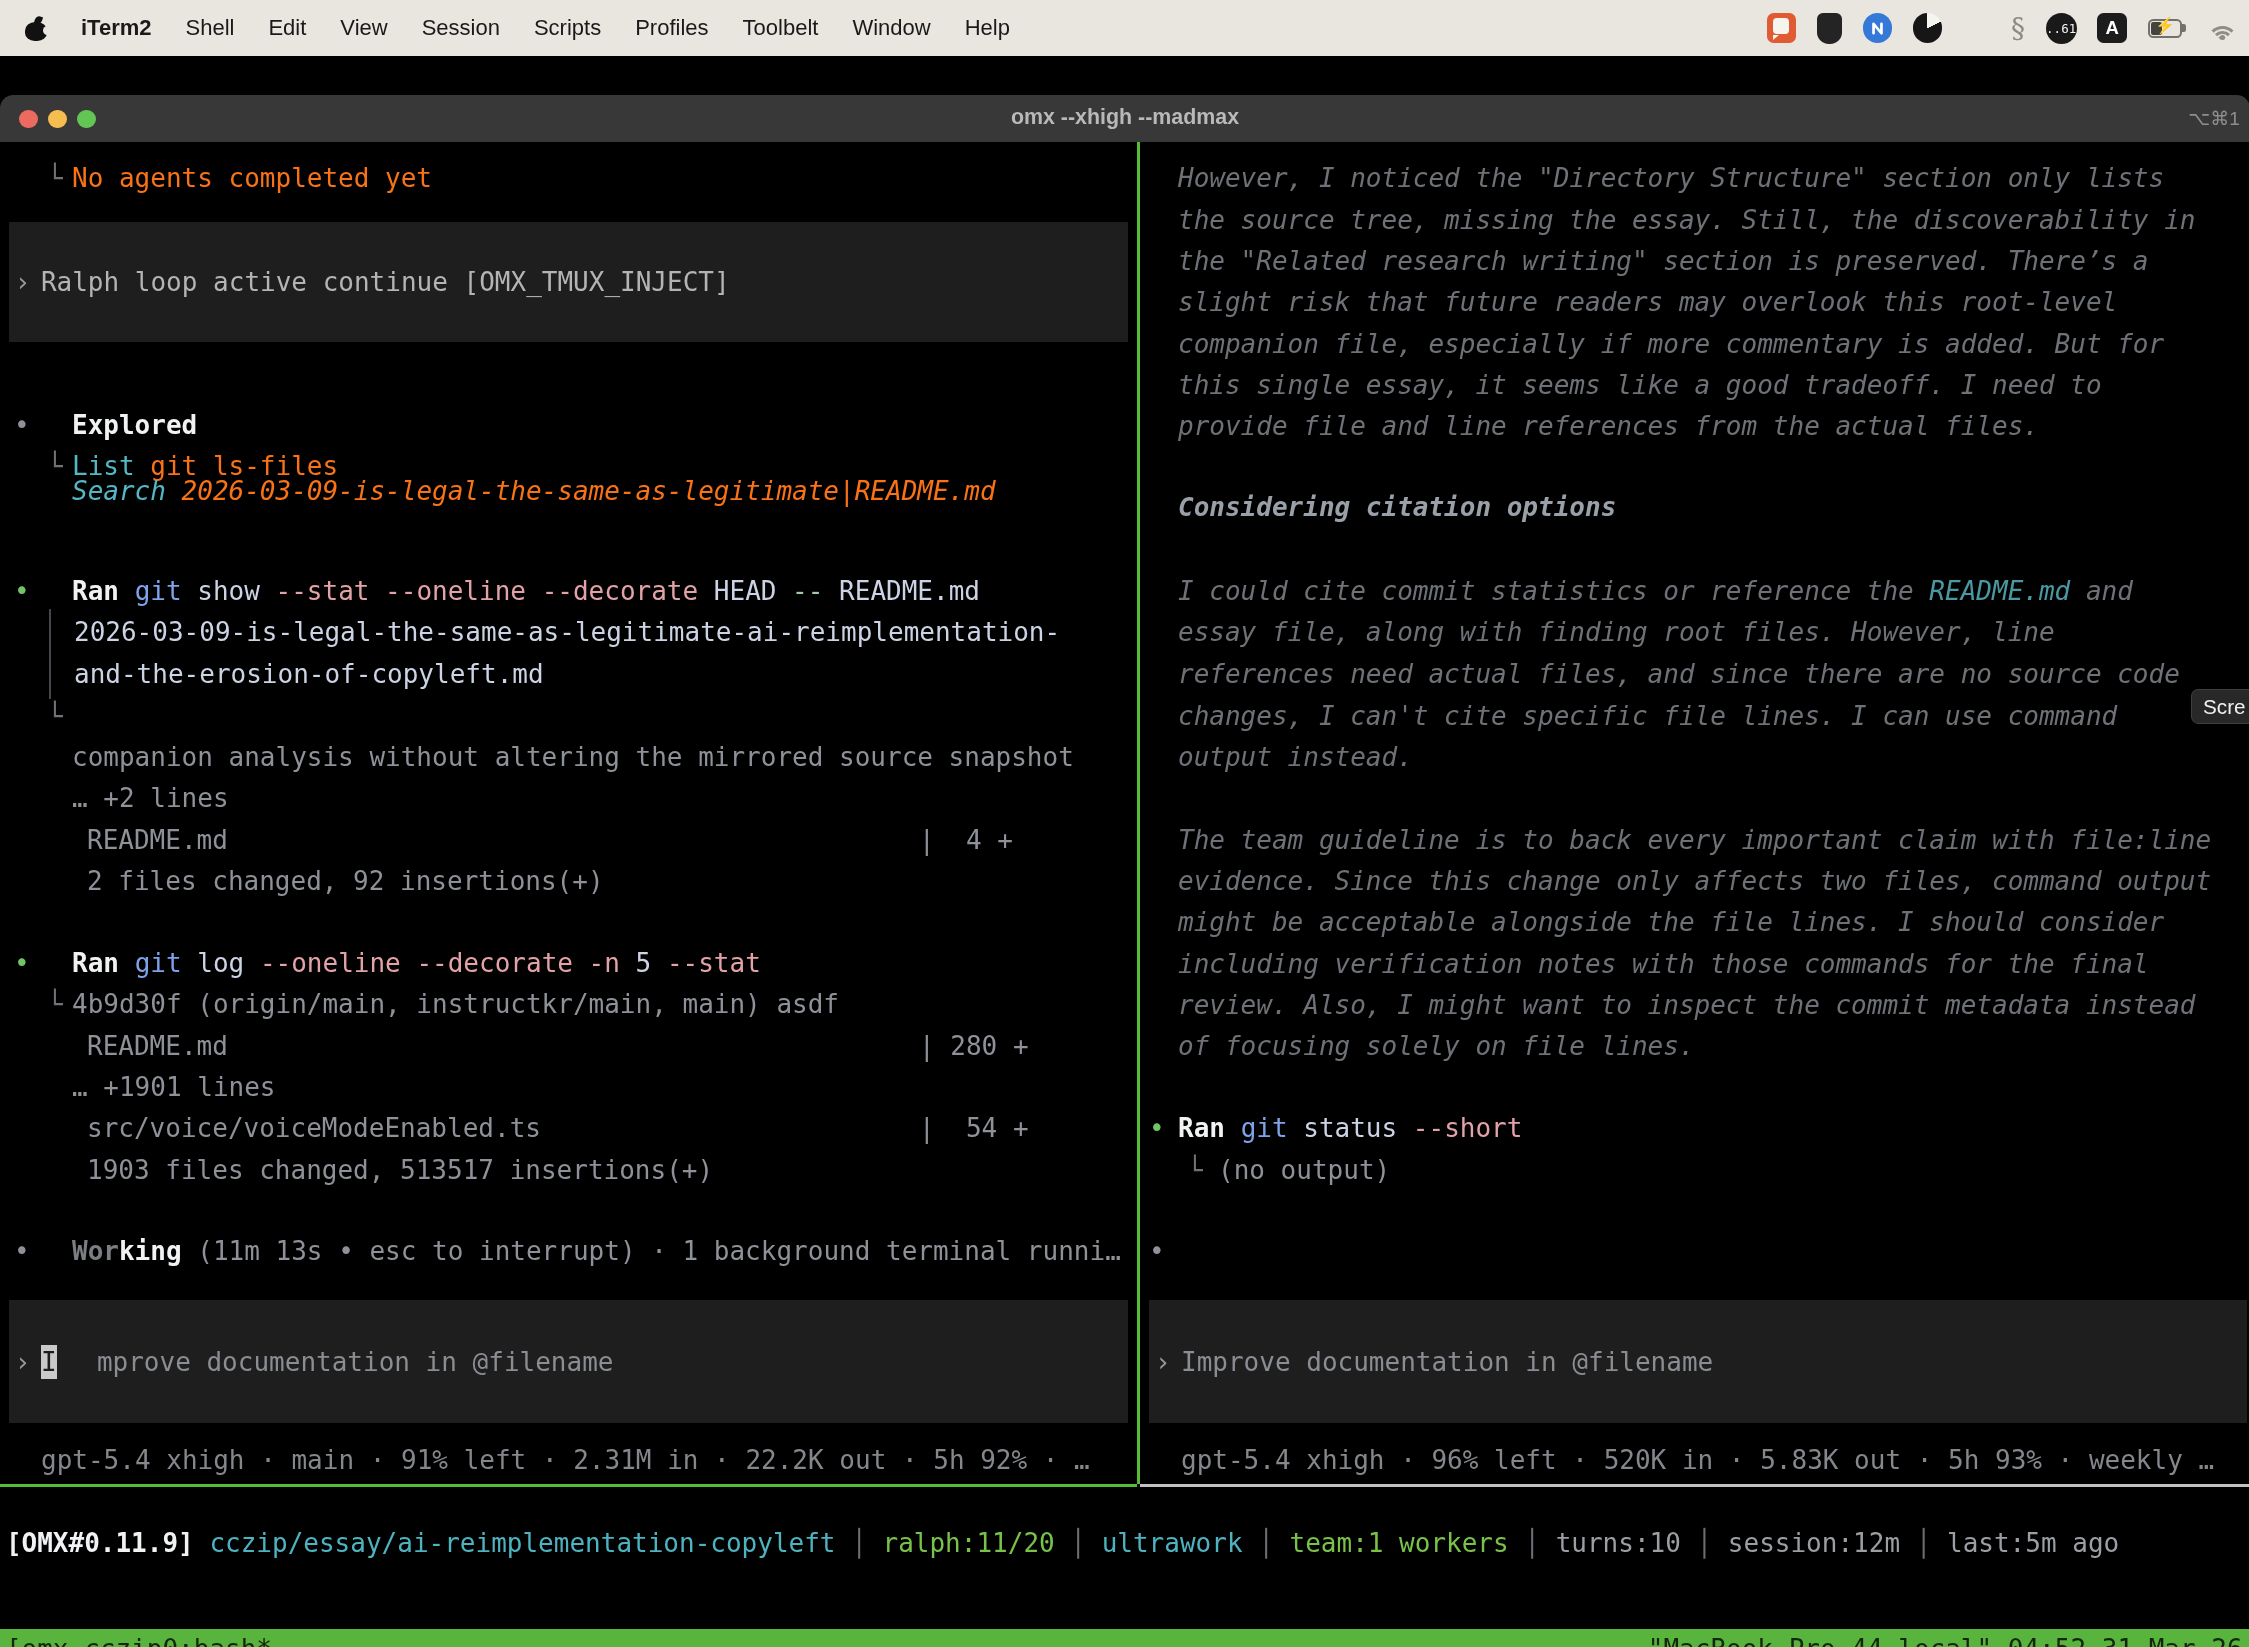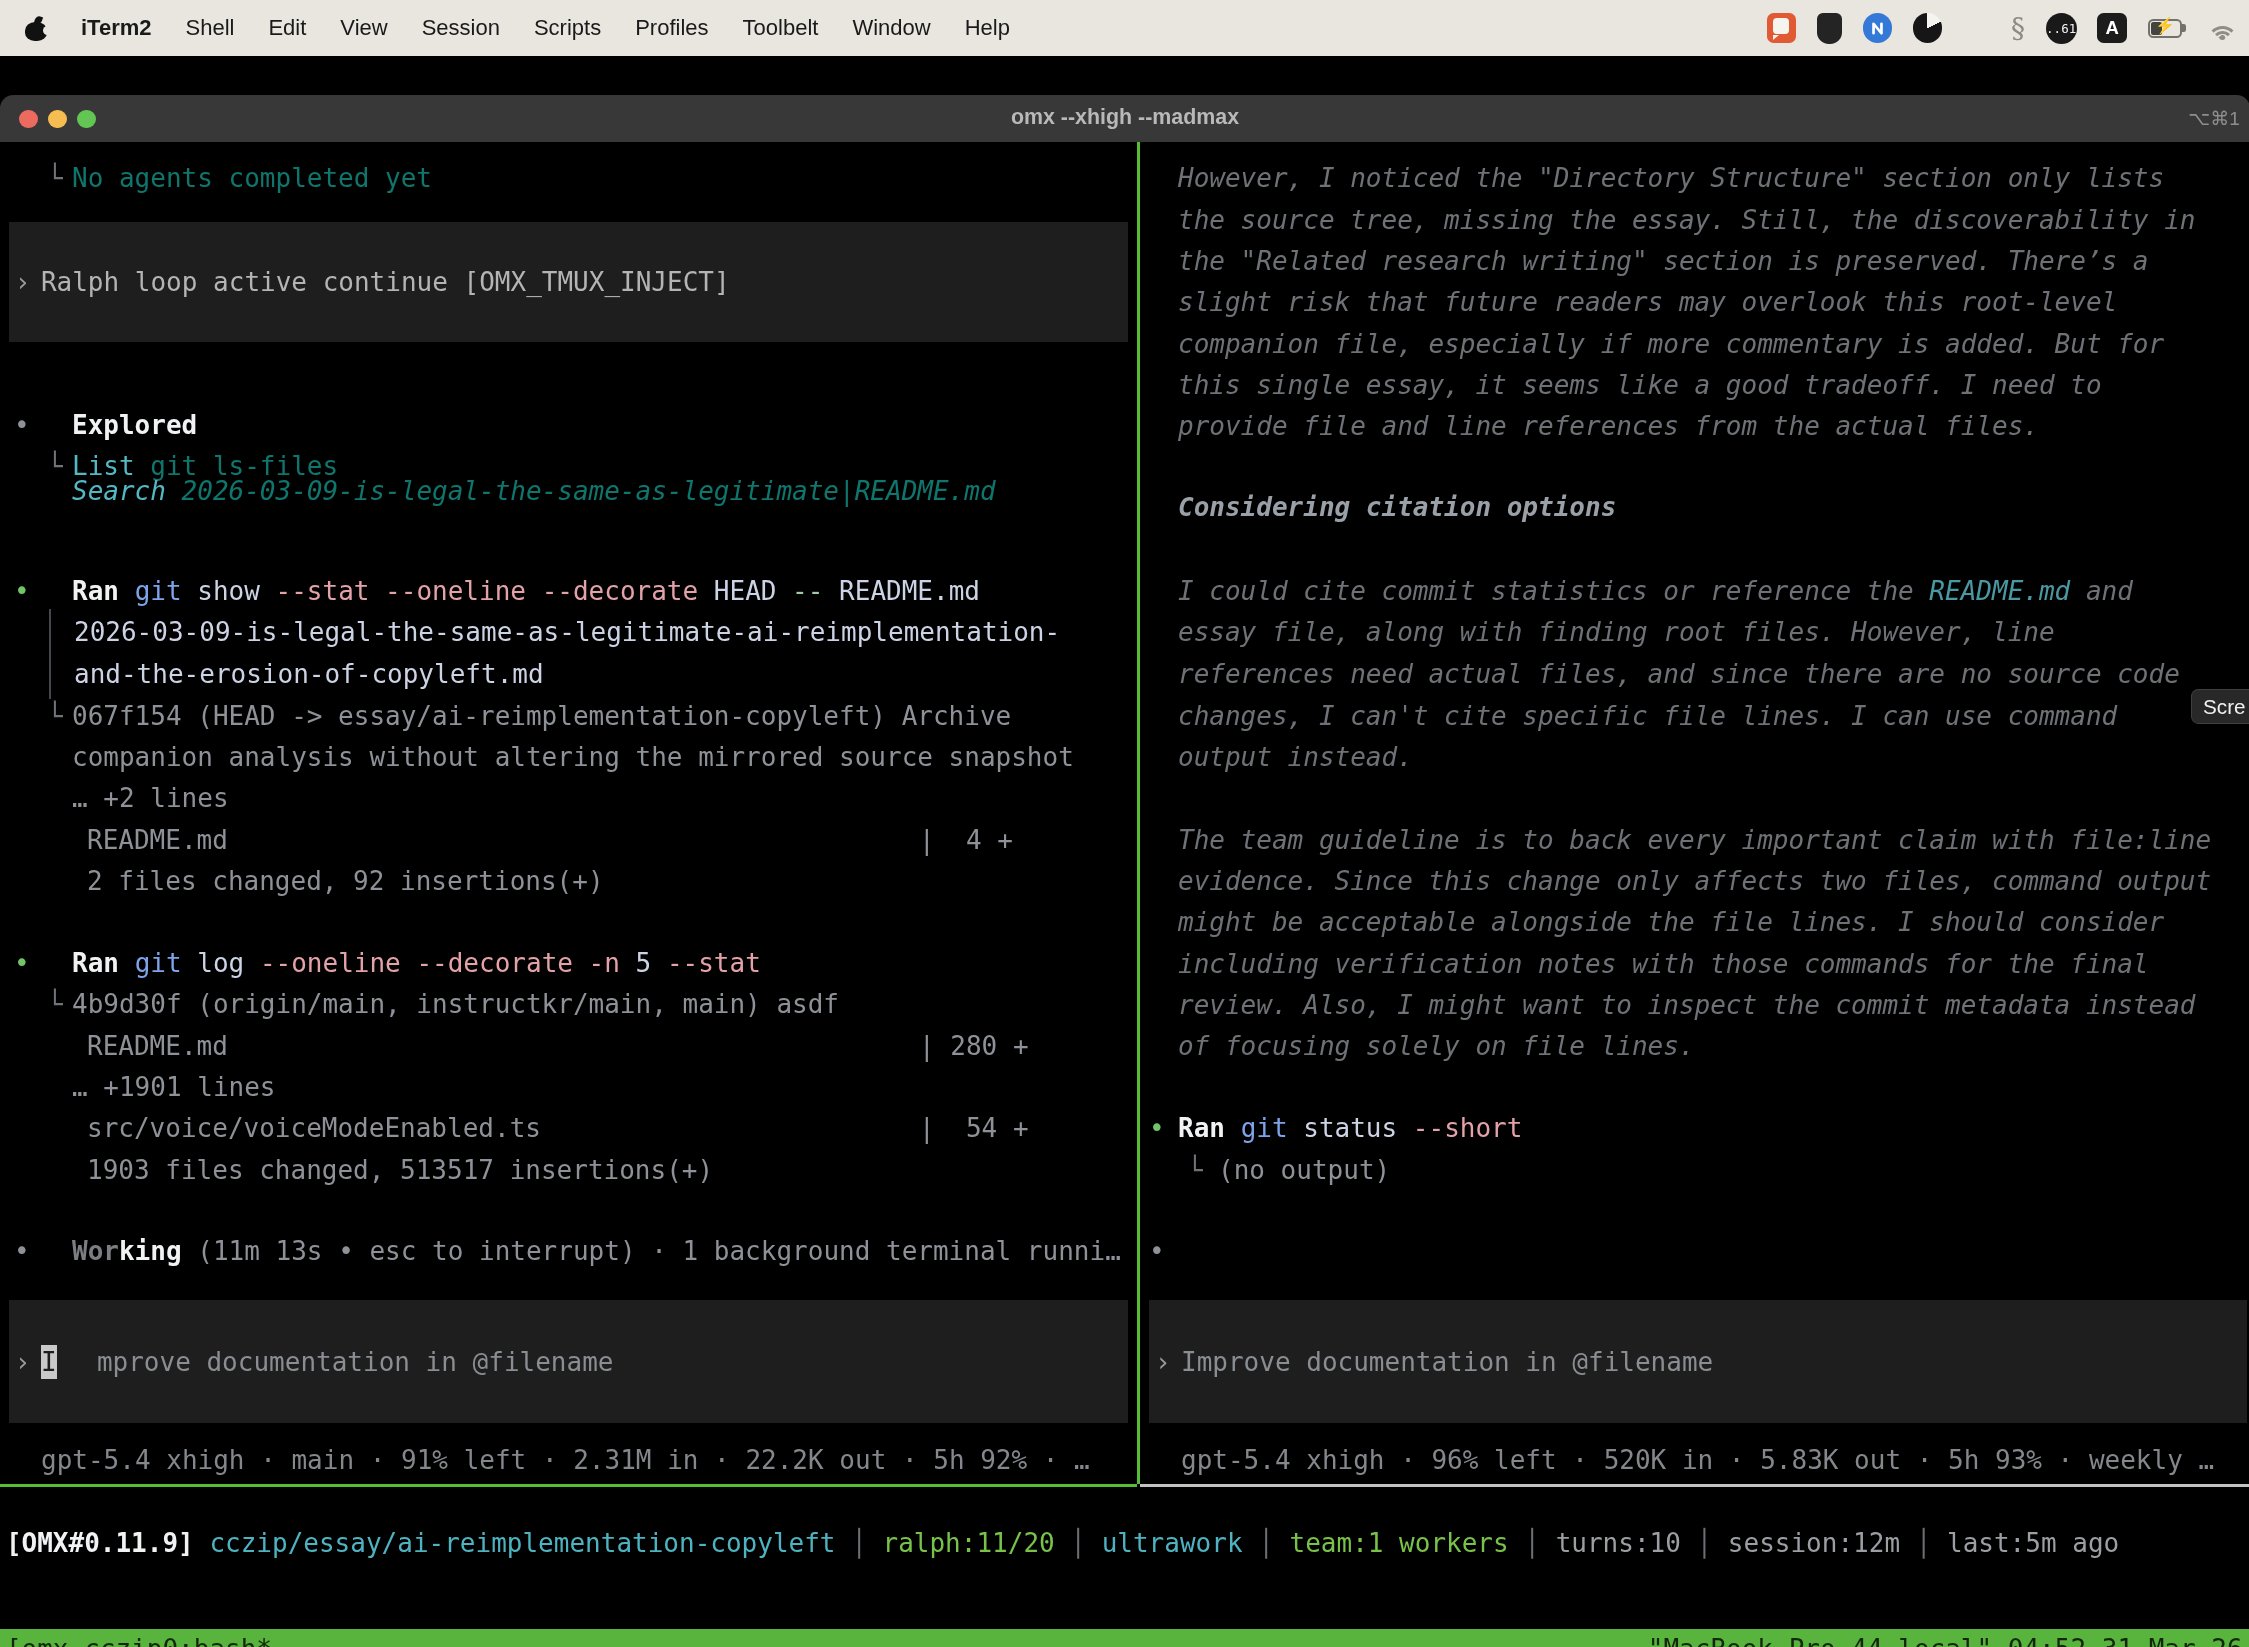--- a/index.html
+++ b/index.html
@@ -72,21 +72,21 @@
   #win-badge { position:absolute; top:11.8px; right:10.3px; color:#8e8e8e;
     font-family:"Liberation Sans", sans-serif; font-size:19px; }
 
   
   #content { position:absolute; top:47px; left:0; width:2250px; height:1544px; background:#000; }
   .trow { position:absolute; left:0; width:100%; height:34px; font-size:26px; line-height:34px; white-space:pre; }
   .tpart { position:absolute; top:0; white-space:pre; }
   .c-w   { color:#f1f2f3; font-weight:bold; }
   .c-dim { color:#8e9298; }
   .c-dimb{ color:#7b7e82; font-weight:bold; }
-  .c-mid { color:#0f766e; }
+  .c-mid { color:#f97316; }
   .c-lav { color:#ccd3e4; }
   .c-blue{ color:#7ea3ea; }
   .c-pink{ color:#e2a2a8; }
   .c-grn { color:#a3cba8; }
   .c-cyan{ color:#53b8c4; }
   .c-gbul{ color:#72c567; }
   .c-tree{ color:#6f7378; }
   .c-think { color:#6e7277; font-style:italic; }
   .c-thinkb{ color:#9aa0a8; font-style:italic; font-weight:bold; }
   .c-tlink { color:#4a98a2; font-style:italic; }
@@ -239,21 +239,21 @@
       <span id="tmux-left">[omx-cczip0:bash*</span>
       <span id="tmux-right">"MacBook-Pro-44.local" 04:52 31-Mar-26</span>
     </div>
   <div class="trow" style="top: 18.5px;"><span class="tpart" style="left: 47px;"><span class="c-tree">└</span></span><span class="tpart" style="left: 72px;"><span class="c-mid">No agents completed yet</span></span></div>
       <div class="trow" style="top: 266px;"><span class="tpart" style="left: 14px;"><span class="c-dim">•</span></span><span class="tpart" style="left: 72px;"><span class="c-w">Explored</span></span></div>
       <div class="trow" style="top: 307px;"><span class="tpart" style="left: 47px;"><span class="c-tree">└</span></span><span class="tpart" style="left: 72px;"><span class="c-cyan">List</span><span class="c-mid"> git ls-files</span></span></div>
       <div class="trow" style="top: 332px; font-style: italic;"><span class="tpart" style="left: 72px;"><span class="c-cyan">Search</span><span class="c-mid"> 2026-03-09-is-legal-the-same-as-legitimate|README.md</span></span></div>
       <div class="trow" style="top: 432px;"><span class="tpart" style="left: 14px;"><span class="c-gbul">•</span></span><span class="tpart" style="left: 72px;"><span class="c-w">Ran </span><span class="c-blue">git </span><span class="c-lav">show </span><span class="c-pink">--stat --oneline --decorate </span><span class="c-lav">HEAD </span><span class="c-grn">-- </span><span class="c-lav">README.md</span></span></div>
       <div class="trow" style="top: 473px;"><span class="tpart" style="left: 74px;"><span class="c-lav">2026-03-09-is-legal-the-same-as-legitimate-ai-reimplementation-</span></span></div>
       <div class="trow" style="top: 515px;"><span class="tpart" style="left: 74px;"><span class="c-lav">and-the-erosion-of-copyleft.md</span></span></div>
-      <div class="trow" style="top: 557px;"><span class="tpart" style="left: 47px;"><span class="c-tree">└</span></span><span class="tpart" style="left: 72px;"><span class="c-dim">067f154 (HEAD -&gt; essay/ai-reimplementation-copyleft) Archive</span></span></div>
+      <div class="trow" style="top: 557px;"><span class="tpart" style="left: 47px;"><span class="c-tree">└</span></span></div>
       <div class="trow" style="top: 598px;"><span class="tpart" style="left: 72px;"><span class="c-dim">companion analysis without altering the mirrored source snapshot</span></span></div>
       <div class="trow" style="top: 639px;"><span class="tpart" style="left: 72px;"><span class="c-dim">… +2 lines</span></span></div>
       <div class="trow" style="top: 681px;"><span class="tpart" style="left: 87px;"><span class="c-dim">README.md</span></span><span class="tpart" style="left: 919px;"><span class="c-dim">|  4 +</span></span></div>
       <div class="trow" style="top: 722px;"><span class="tpart" style="left: 87px;"><span class="c-dim">2 files changed, 92 insertions(+)</span></span></div>
       <div class="trow" style="top: 804px;"><span class="tpart" style="left: 14px;"><span class="c-gbul">•</span></span><span class="tpart" style="left: 72px;"><span class="c-w">Ran </span><span class="c-blue">git </span><span class="c-lav">log </span><span class="c-pink">--oneline --decorate </span><span class="c-pink">-n </span><span class="c-lav">5 </span><span class="c-pink">--stat</span></span></div>
       <div class="trow" style="top: 845px;"><span class="tpart" style="left: 47px;"><span class="c-tree">└</span></span><span class="tpart" style="left: 72px;"><span class="c-dim">4b9d30f (origin/main, instructkr/main, main) asdf</span></span></div>
       <div class="trow" style="top: 887px;"><span class="tpart" style="left: 87px;"><span class="c-dim">README.md</span></span><span class="tpart" style="left: 919px;"><span class="c-dim">| 280 +</span></span></div>
       <div class="trow" style="top: 928px;"><span class="tpart" style="left: 72px;"><span class="c-dim">… +1901 lines</span></span></div>
       <div class="trow" style="top: 969px;"><span class="tpart" style="left: 87px;"><span class="c-dim">src/voice/voiceModeEnabled.ts</span></span><span class="tpart" style="left: 919px;"><span class="c-dim">|  54 +</span></span></div>
       <div class="trow" style="top: 1011px; padding-left: 24px;"><span class="tpart" style="left: 87px;"><span class="c-dim">1903 files changed, 513517 insertions(+)</span></span></div>

